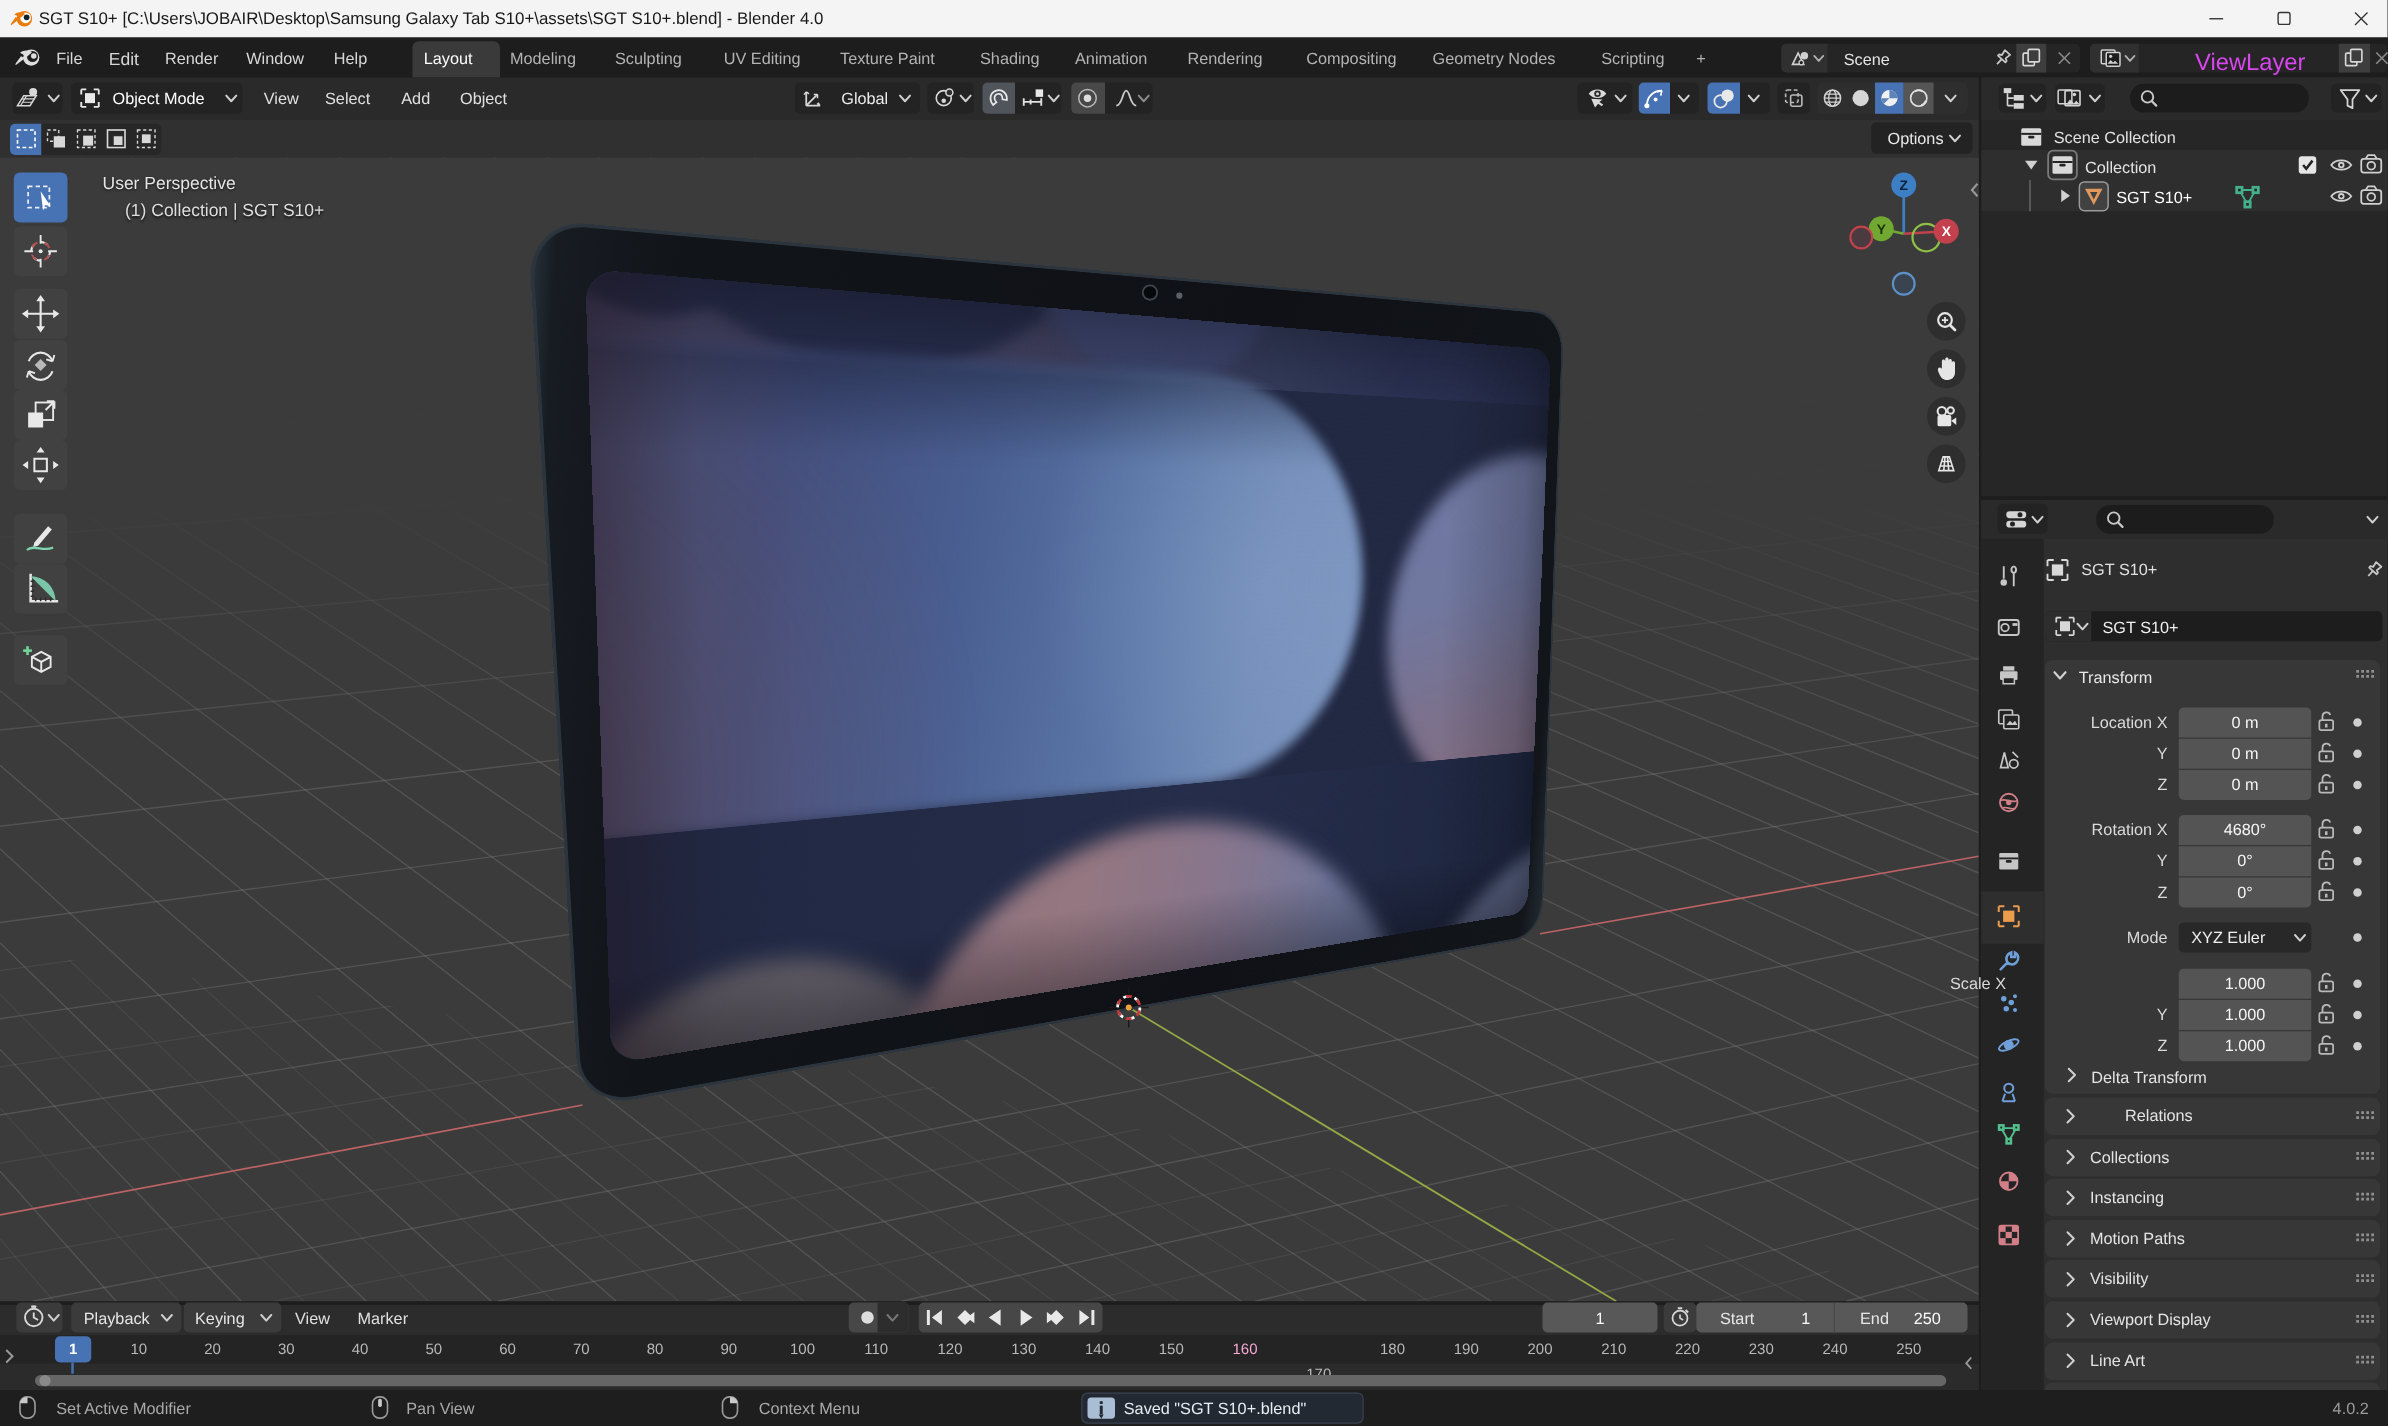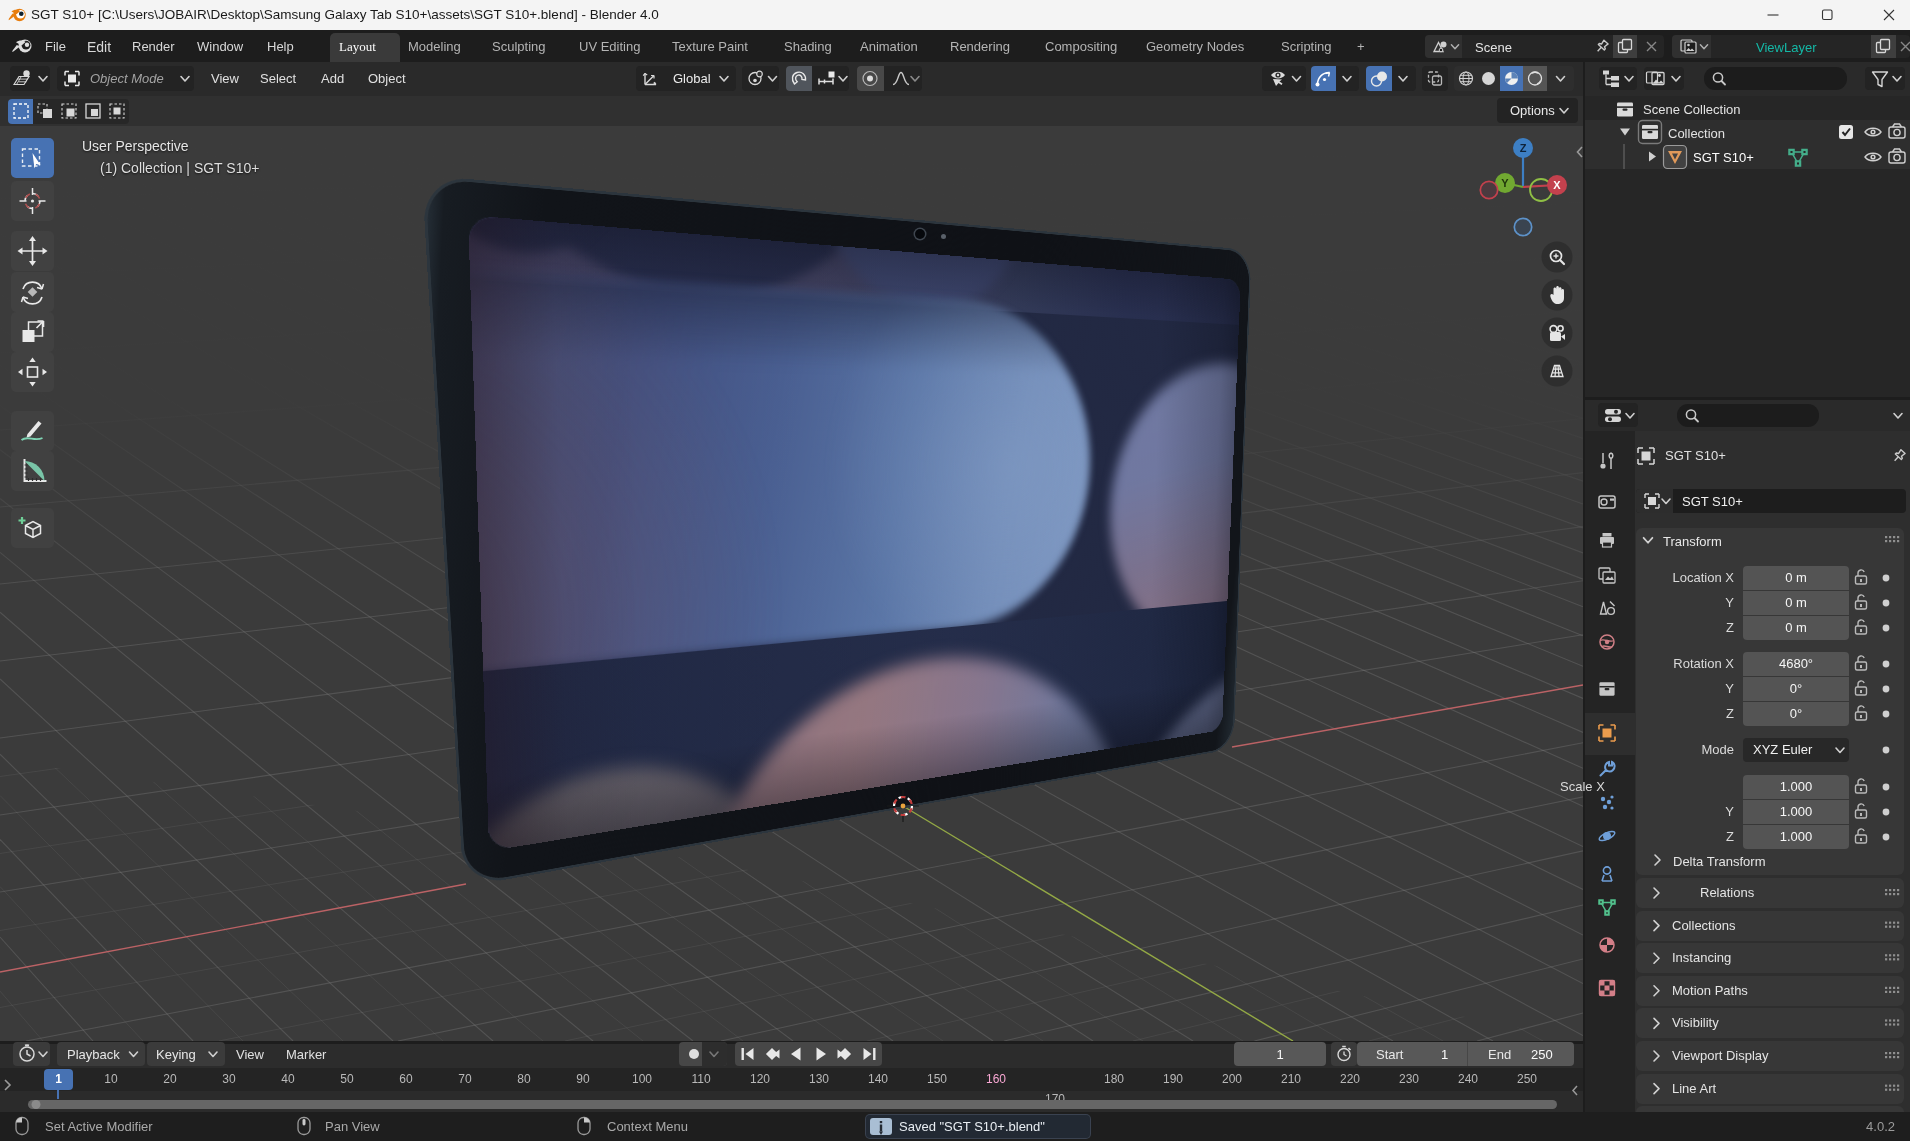--- a/index.html
+++ b/index.html
@@ -31,46 +31,46 @@
  <circle cx="15" cy="8.2" r="4.4" fill="#1d1d1d"></circle>
  <circle cx="16" cy="7.8" r="2.2" fill="#dedede"></circle>
  <path d="M5 5.2 C8 2.8 12.5 3.1 14.5 5.0 L10.5 8.4 Z" fill="#dedede"></path>
 </svg>
 <div class="txt" style="left:45px;top:39px;font-size:13px;color:#d8d8d8;">File</div>
 <div class="txt" style="left:87px;top:39px;font-size:14px;color:#d8d8d8;">Edit</div>
 <div class="txt" style="left:132px;top:39px;font-size:13px;color:#d8d8d8;">Render</div>
 <div class="txt" style="left:197px;top:39px;font-size:13px;color:#d8d8d8;">Window</div>
 <div class="txt" style="left:267px;top:39px;font-size:13px;color:#d8d8d8;">Help</div>
 <div class="abs" style="left:330px;top:33px;width:70px;height:29px;background:#3a3a3a;border-radius:5px 5px 0 0;"></div>
-<div class="txt" style="left:339px;top:39px;font-size:13px;color:#fdfdfd;font-family:Liberation Serif, serif;">Layout</div>
+<div class="txt" style="left:339px;top:39px;font-size:13px;color:#fdfdfd;">Layout</div>
 <div class="txt" style="left:408px;top:39px;font-size:13px;color:#b4b4b4;">Modeling</div>
 <div class="txt" style="left:492px;top:39px;font-size:13px;color:#b4b4b4;">Sculpting</div>
 <div class="txt" style="left:579px;top:39px;font-size:13px;color:#b4b4b4;">UV Editing</div>
 <div class="txt" style="left:672px;top:39px;font-size:13px;color:#b4b4b4;">Texture Paint</div>
 <div class="txt" style="left:784px;top:39px;font-size:13px;color:#b4b4b4;">Shading</div>
 <div class="txt" style="left:860px;top:39px;font-size:13px;color:#b4b4b4;">Animation</div>
 <div class="txt" style="left:950px;top:39px;font-size:13px;color:#b4b4b4;">Rendering</div>
 <div class="txt" style="left:1045px;top:39px;font-size:13px;color:#b4b4b4;">Compositing</div>
 <div class="txt" style="left:1146px;top:39px;font-size:13px;color:#b4b4b4;">Geometry Nodes</div>
 <div class="txt" style="left:1281px;top:39px;font-size:13px;color:#b4b4b4;">Scripting</div>
 <div class="txt" style="left:1357px;top:39px;font-size:13px;color:#b4b4b4;">+</div>
 
 <div class="abs" style="left:1425px;top:35px;width:239px;height:23px;background:#252525;border-radius:4px;"></div>
 <div class="abs" style="left:1425px;top:35px;width:37px;height:23px;background:#303030;border-radius:4px 0 0 4px;"></div>
 <div class="abs" style="left:1613px;top:35px;width:24px;height:23px;background:#3e3e3e;"></div>
 <div class="txt" style="left:1475px;top:40px;font-size:13px;color:#e4e4e4;">Scene</div>
 <div class="abs" style="left:1672px;top:35px;width:238px;height:23px;background:#252525;border-radius:4px;"></div>
 <div class="abs" style="left:1672px;top:35px;width:39px;height:23px;background:#303030;border-radius:4px 0 0 4px;"></div>
 <div class="abs" style="left:1871px;top:35px;width:25px;height:23px;background:#3e3e3e;"></div>
-<div class="txt" style="left:1756px;top:40px;font-size:13px;color:#14b8a6;">ViewLayer</div>
+<div class="txt" style="left:1756px;top:40px;font-size:19px;color:#d946ef;">ViewLayer</div>
 
 <div class="abs" style="left:0;top:62px;width:1583px;height:34px;background:#2a2a2a;"></div>
 <div class="abs" style="left:10px;top:66px;width:40px;height:25px;background:#232323;border-radius:4px;"></div>
 <div class="abs" style="left:57px;top:66px;width:137px;height:25px;background:#232323;border-radius:4px;"></div>
-<div class="txt" style="left:90px;top:71px;font-size:13px;color:#a3a3a3;font-style:italic;">Object Mode</div>
+<div class="txt" style="left:90px;top:71px;font-size:13px;color:#ffffff;">Object Mode</div>
 <div class="txt" style="left:211px;top:71px;font-size:13px;color:#e0e0e0;">View</div>
 <div class="txt" style="left:260px;top:71px;font-size:13px;color:#e0e0e0;">Select</div>
 <div class="txt" style="left:321px;top:71px;font-size:13px;color:#e0e0e0;">Add</div>
 <div class="txt" style="left:368px;top:71px;font-size:13px;color:#e0e0e0;">Object</div>
 <div class="abs" style="left:636px;top:66px;width:100px;height:25px;background:#232323;border-radius:4px;"></div>
 <div class="txt" style="left:673px;top:71px;font-size:13px;color:#ececec;">Global</div>
 <div class="abs" style="left:742px;top:66px;width:37px;height:25px;background:#232323;border-radius:4px;"></div>
 <div class="abs" style="left:786px;top:66px;width:63px;height:25px;background:#232323;border-radius:4px;"></div>
 <div class="abs" style="left:786px;top:66px;width:26px;height:25px;background:#50555c;border-radius:4px 0 0 4px;"></div>
 <div class="abs" style="left:857px;top:66px;width:65px;height:25px;background:#232323;border-radius:4px;"></div>

